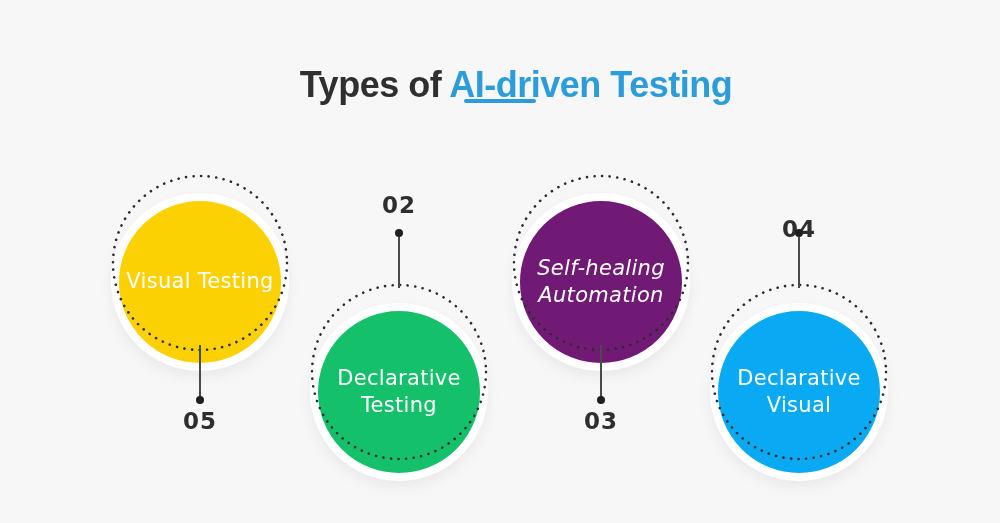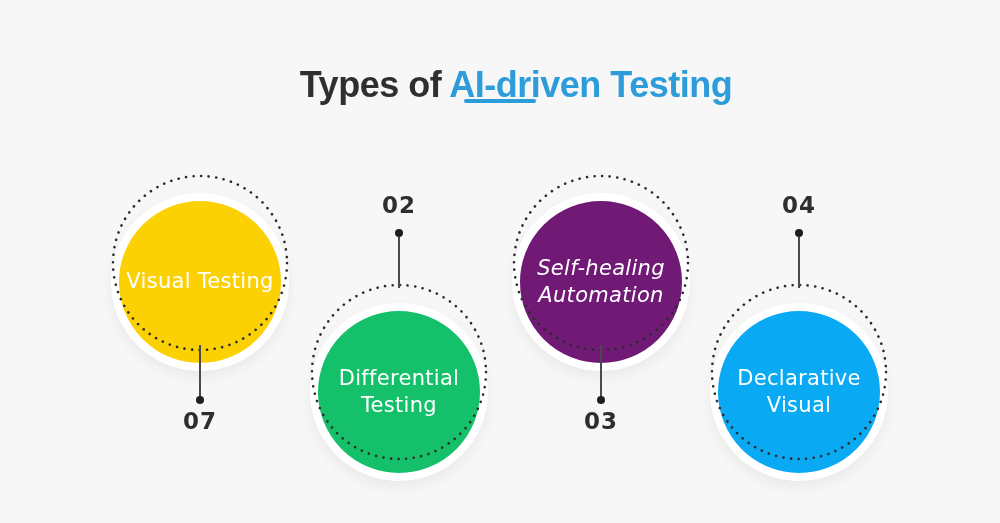--- a/index.html
+++ b/index.html
@@ -128,29 +128,29 @@
 
   <div class="item c1 pos-below">
     <svg class="dotted-ring" viewBox="0 0 184 184">
       <circle cx="92" cy="92" r="87" fill="none" stroke-width="2.6" stroke-dasharray="0.1 7.5" stroke-linecap="round" style="stroke: rgb(43, 43, 43);"></circle>
     </svg>
     <div class="circle" style="background: rgb(251, 209, 4);">
       <span class="circle-label">Visual Testing</span>
     </div>
     <div class="connector-line" style="background: rgb(74, 74, 74);"></div>
     <div class="connector-dot" style="background: rgb(31, 31, 31);"></div>
-    <div class="item-number" style="color: rgb(46, 46, 46);">07</div>
+    <div class="item-number" style="color: rgb(46, 46, 46);">05</div>
   </div>
 
   <div class="item c2 pos-above">
     <svg class="dotted-ring" viewBox="0 0 184 184">
       <circle cx="92" cy="92" r="87" fill="none" stroke-width="2.6" stroke-dasharray="0.1 7.5" stroke-linecap="round" style="stroke: rgb(43, 43, 43);"></circle>
     </svg>
     <div class="circle" style="background: rgb(21, 192, 106);">
-      <span class="circle-label">Differential Testing</span>
+      <span class="circle-label">Declarative Testing</span>
     </div>
     <div class="connector-line" style="background: rgb(74, 74, 74);"></div>
     <div class="connector-dot" style="background: rgb(31, 31, 31);"></div>
     <div class="item-number" style="color: rgb(46, 46, 46);">02</div>
   </div>
 
   <div class="item c3 pos-below">
     <svg class="dotted-ring" viewBox="0 0 184 184">
       <circle cx="92" cy="92" r="87" fill="none" stroke-width="2.6" stroke-dasharray="0.1 7.5" stroke-linecap="round" style="stroke: rgb(43, 43, 43);"></circle>
     </svg>
@@ -164,16 +164,16 @@
 
   <div class="item c4 pos-above">
     <svg class="dotted-ring" viewBox="0 0 184 184">
       <circle cx="92" cy="92" r="87" fill="none" stroke-width="2.6" stroke-dasharray="0.1 7.5" stroke-linecap="round" style="stroke: rgb(43, 43, 43);"></circle>
     </svg>
     <div class="circle" style="background: rgb(10, 169, 244);">
       <span class="circle-label">Declarative Visual</span>
     </div>
     <div class="connector-line" style="background: rgb(74, 74, 74);"></div>
     <div class="connector-dot" style="background: rgb(31, 31, 31);"></div>
-    <div class="item-number" style="color: rgb(46, 46, 46);">04</div>
+    <div class="item-number" style="color: rgb(46, 46, 46); margin-top: 24px;">04</div>
   </div>
 
 </div>
 
 </body></html>

